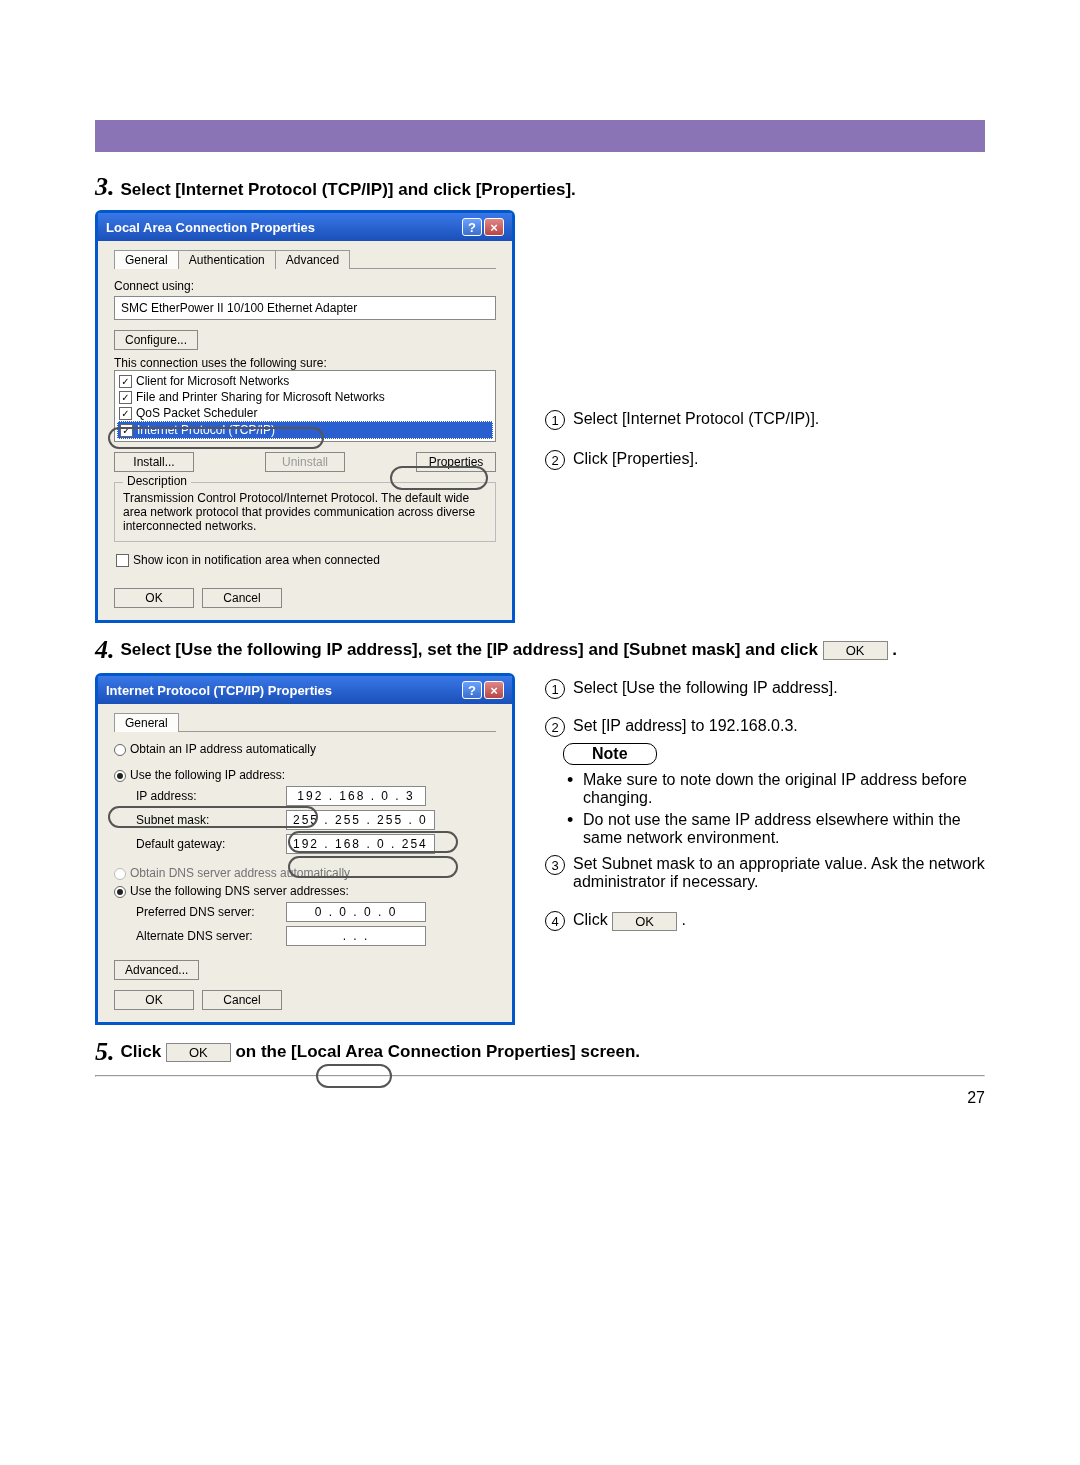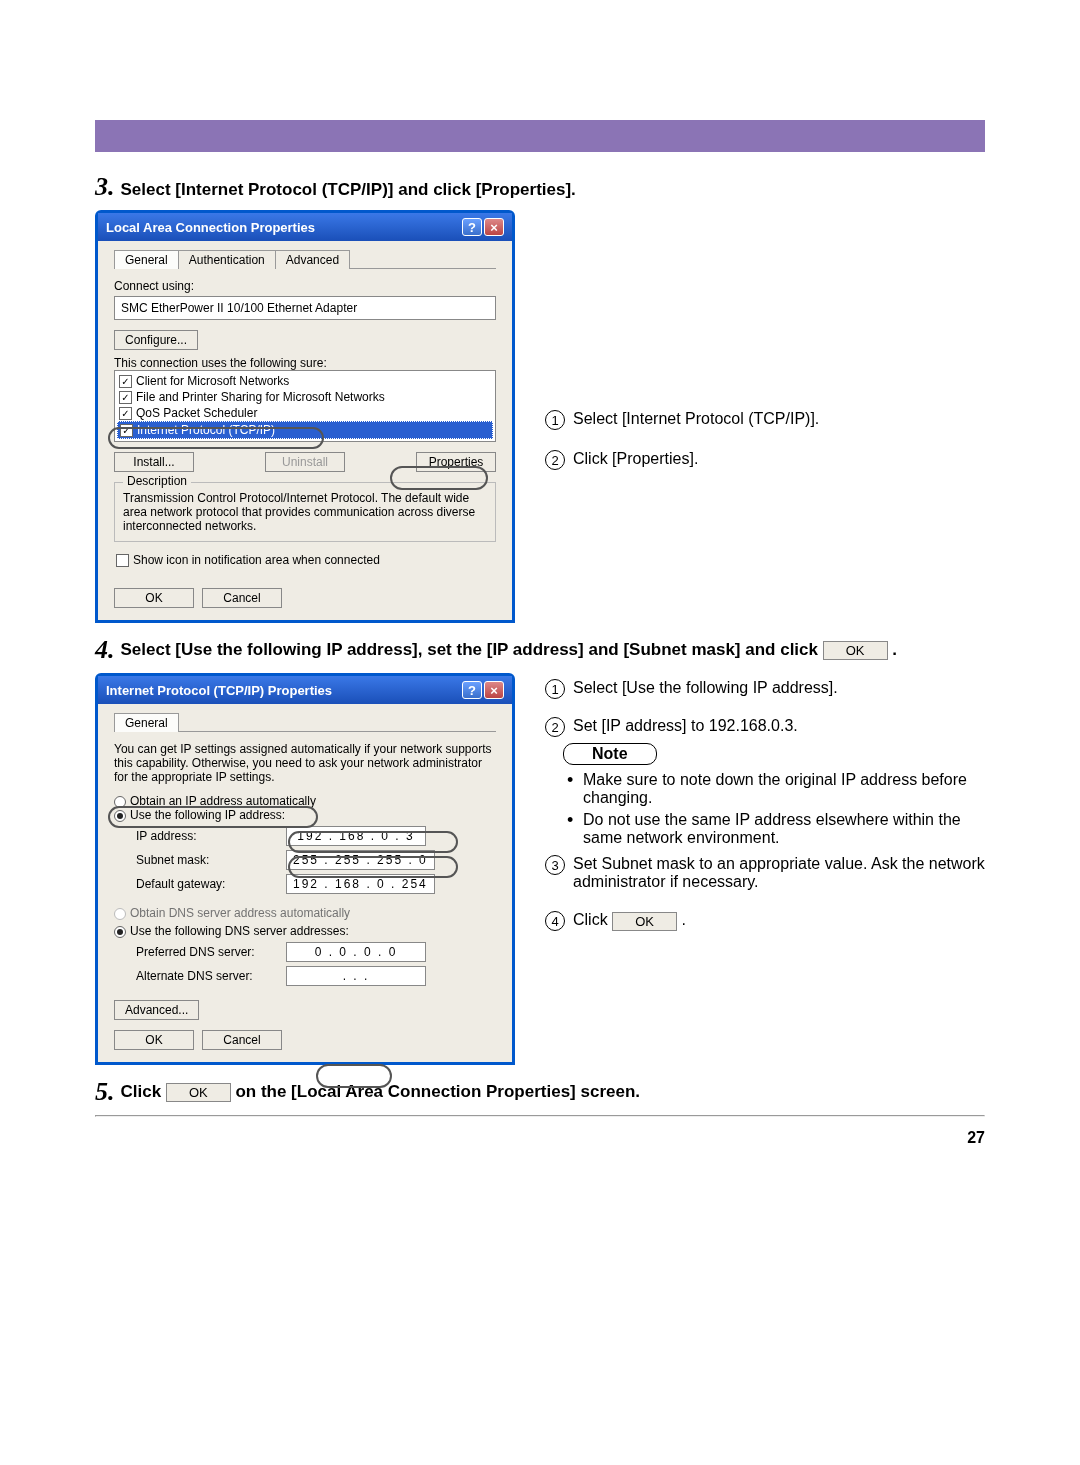--- a/index.html
+++ b/index.html
@@ -170,21 +170,21 @@
     padding: 2px 6px; min-width: 140px; text-align: center;
     letter-spacing: 2px;
   }
   .ip-row { display: flex; align-items: center; margin: 4px 4px; }
   .ip-row .lbl { width: 150px; }
   .annot-oval {
     position: absolute;
     border: 2px solid #555;
     border-radius: 14px;
   }
-  .page-num { text-align: right; font-weight: bold; font-size: 16px; margin-top: 12px; }
+  .page-num { text-align: right; font-weight: normal; font-size: 16px; margin-top: 12px; }
 </style>
 </head>
 <body>
 
 <div class="purple-bar"></div>
 
 <div class="step-row">
   <span class="step-num">3.</span>
   <span class="step-text">Select [Internet Protocol (TCP/IP)] and click [Properties].</span>
 </div>
@@ -280,24 +280,23 @@
       <span>Internet Protocol (TCP/IP) Properties</span>
       <span class="titlebar-btns">
         <span class="titlebar-btn help">?</span>
         <span class="titlebar-btn">×</span>
       </span>
     </div>
     <div class="dialog-body">
       <div class="tabs">
           <div class="tab active">General</div>
         </div>
-      <div style="margin-bottom:10px;">You can get IP settings assigned automatically if your network supports this capability. Otherwise, you need to ask your network administrator for the appropriate IP settings.</div>
 
       <div><span class="radio"></span><span>Obtain an IP address automatically</span></div>
-      <div style="margin-top:0;"><span class="radio">
+      <div style="margin-top:12px;"><span class="radio">
             <span class="dot"></span>
           </span><span>Use the following IP address:</span></div>
 
       <div style="padding-left:18px;">
         <div class="ip-row">
             <span class="lbl">IP address:</span>
             <span class="ip-field">192 . 168 .   0  .   3</span>
           </div>
         <div class="ip-row">
             <span class="lbl">Subnet mask:</span>

